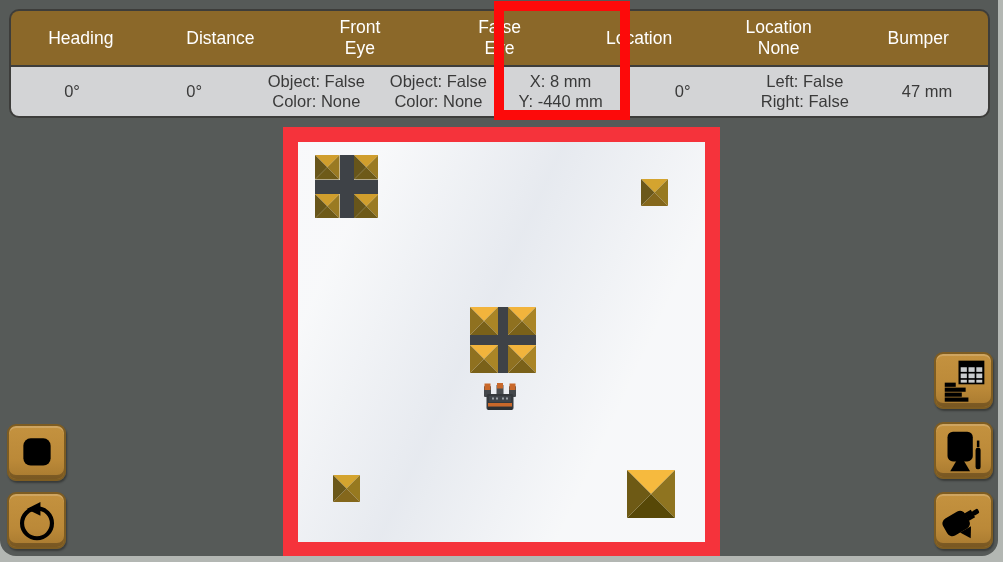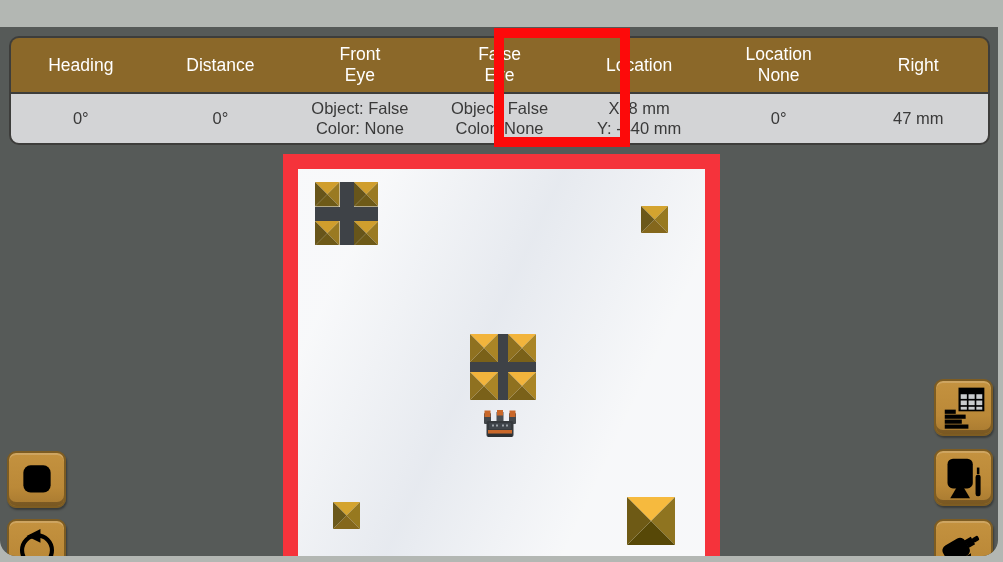--- a/index.html
+++ b/index.html
@@ -4,21 +4,21 @@
 <style>
   * { margin:0; padding:0; box-sizing:border-box; }
   body { background:#9da19d; font-family:"Liberation Sans", sans-serif; }
 
   .stage {
     position:relative; width:1003px; height:562px; overflow:hidden;
     background:#b3b7b3;
   }
   .panel {
     position:absolute; left:0; top:0; right:5px; bottom:6px;
-    background:#565a58; border-radius:0 0 16px 16px; overflow:hidden;margin-top:27px;
+    background:#565a58; border-radius:0 0 16px 16px; overflow:hidden;
   }
 
   
   .sensor-table { position:absolute; left:9px; top:9px; width:981px; z-index:2; }
   .header-row {
     display:flex; height:56px; background:#8B6829;
     border:2px solid #3d3d3b; border-bottom:none; border-radius:10px 10px 0 0;
   }
   .value-row {
     display:flex; height:53px; background:#d3d4d6;
@@ -90,21 +90,21 @@
             <div>Eye</div>
           </div>
           <div class="col hcol">
             <div>Location</div>
           </div>
           <div class="col hcol">
             <div>Location</div>
             <div>None</div>
           </div>
           <div class="col hcol">
-            <div>Right</div>
+            <div>Bumper</div>
           </div>
         </div>
       <div class="value-row">
           <div class="col vcol">
             <div>0°</div>
           </div>
           <div class="col vcol">
             <div>0°</div>
           </div>
           <div class="col vcol">
@@ -114,20 +114,24 @@
           <div class="col vcol">
             <div>Object: False</div>
             <div>Color: None</div>
           </div>
           <div class="col vcol">
             <div>X: 8 mm</div>
             <div>Y: -440 mm</div>
           </div>
           <div class="col vcol">
             <div>0°</div>
+          </div>
+          <div class="col vcol">
+            <div>Left: False</div>
+            <div>Right: False</div>
           </div>
           <div class="col vcol">
             <div>47 mm</div>
           </div>
         </div>
     </div>
     <div class="location-highlight" style="left: 494px; top: 1px; width: 136px; height: 119px;"></div>
 
     <div class="field">
       <div class="field-inner">

